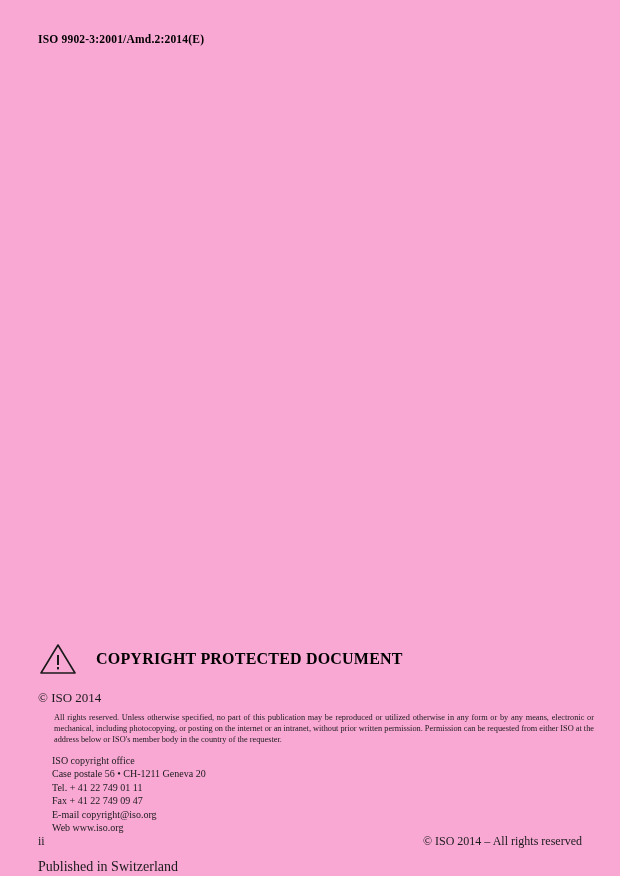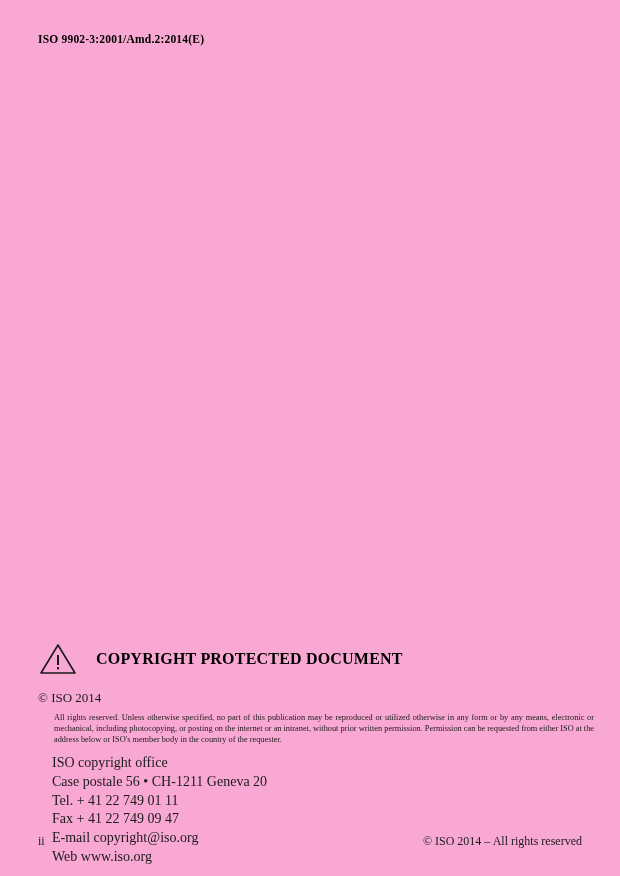--- a/index.html
+++ b/index.html
@@ -68,21 +68,21 @@
     line-height: 1.32;
     text-align: justify;
     margin-top: 7px;
     color: #1a1a1a;
     width: 540px;
     margin-left: 16px;
   }
   .contact-list {
     margin-top: 8px;
     margin-left: 14px;
-    font-size: 14px;
+    font-size: 10px;
     line-height: 1.35;
     color: #1a1a1a;
   }
   .published {
     margin-top: 24px;
     font-size: 14px;
     color: #1a1a1a;
   }
 
   

